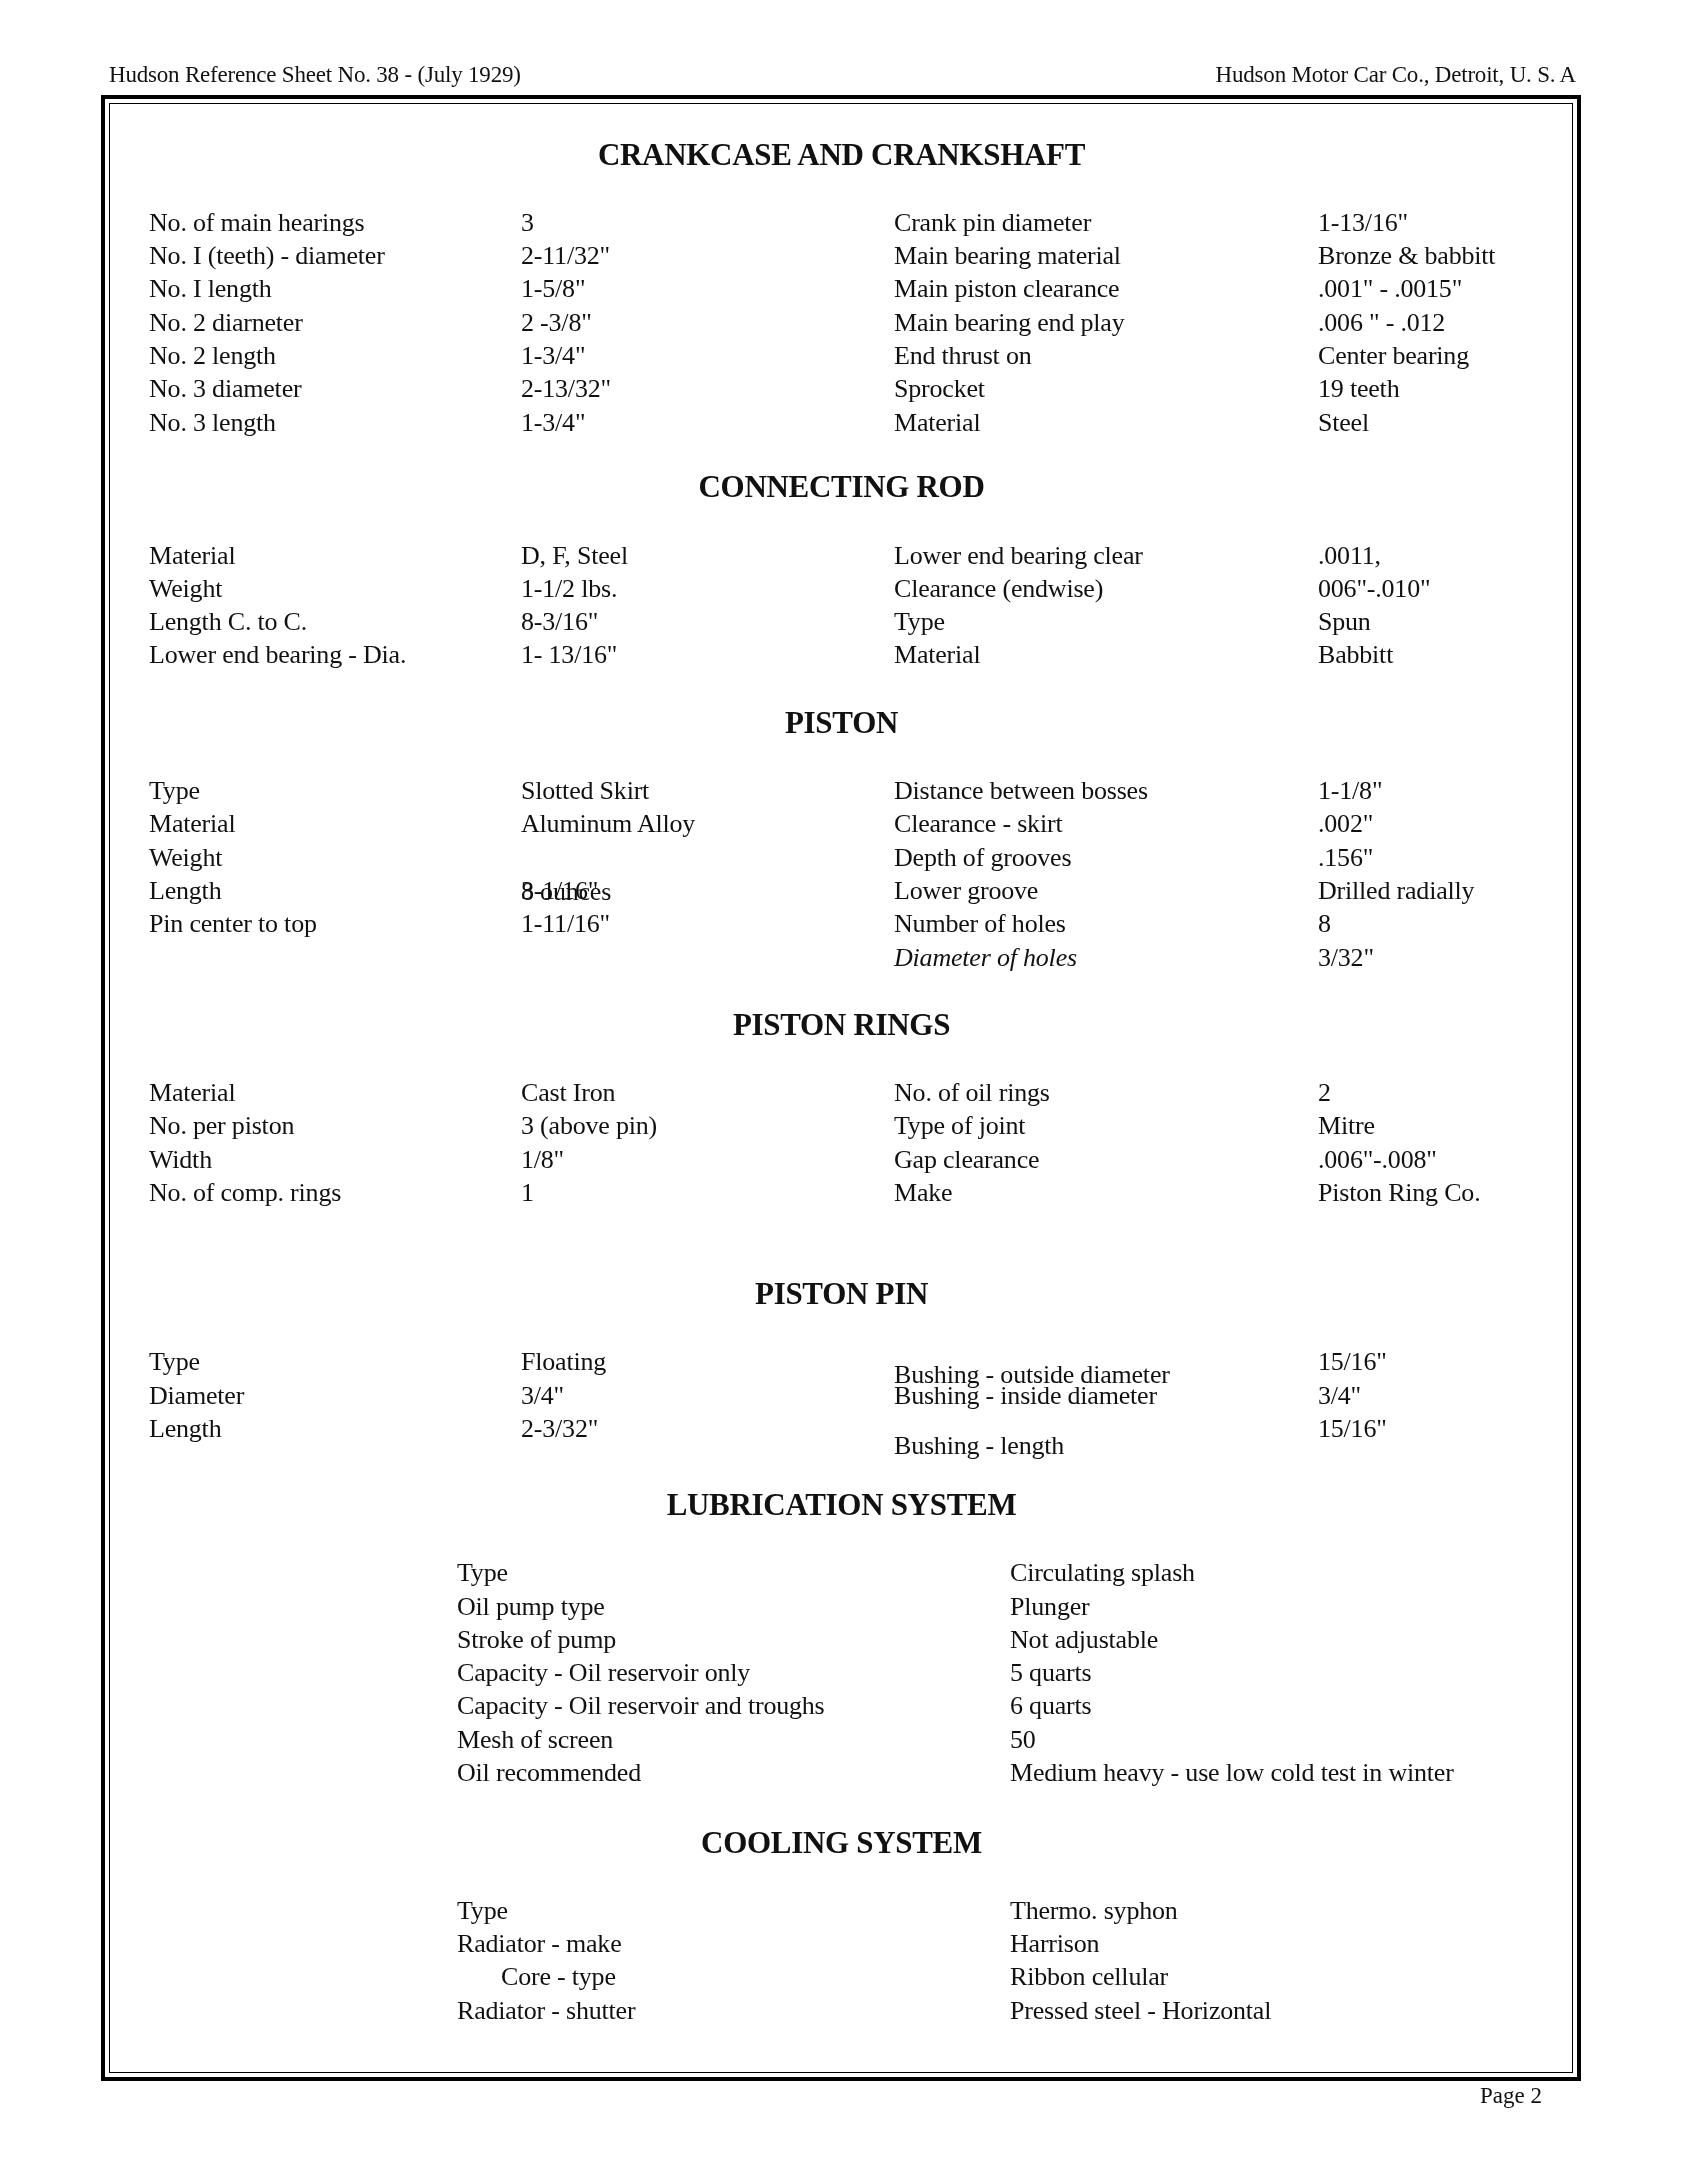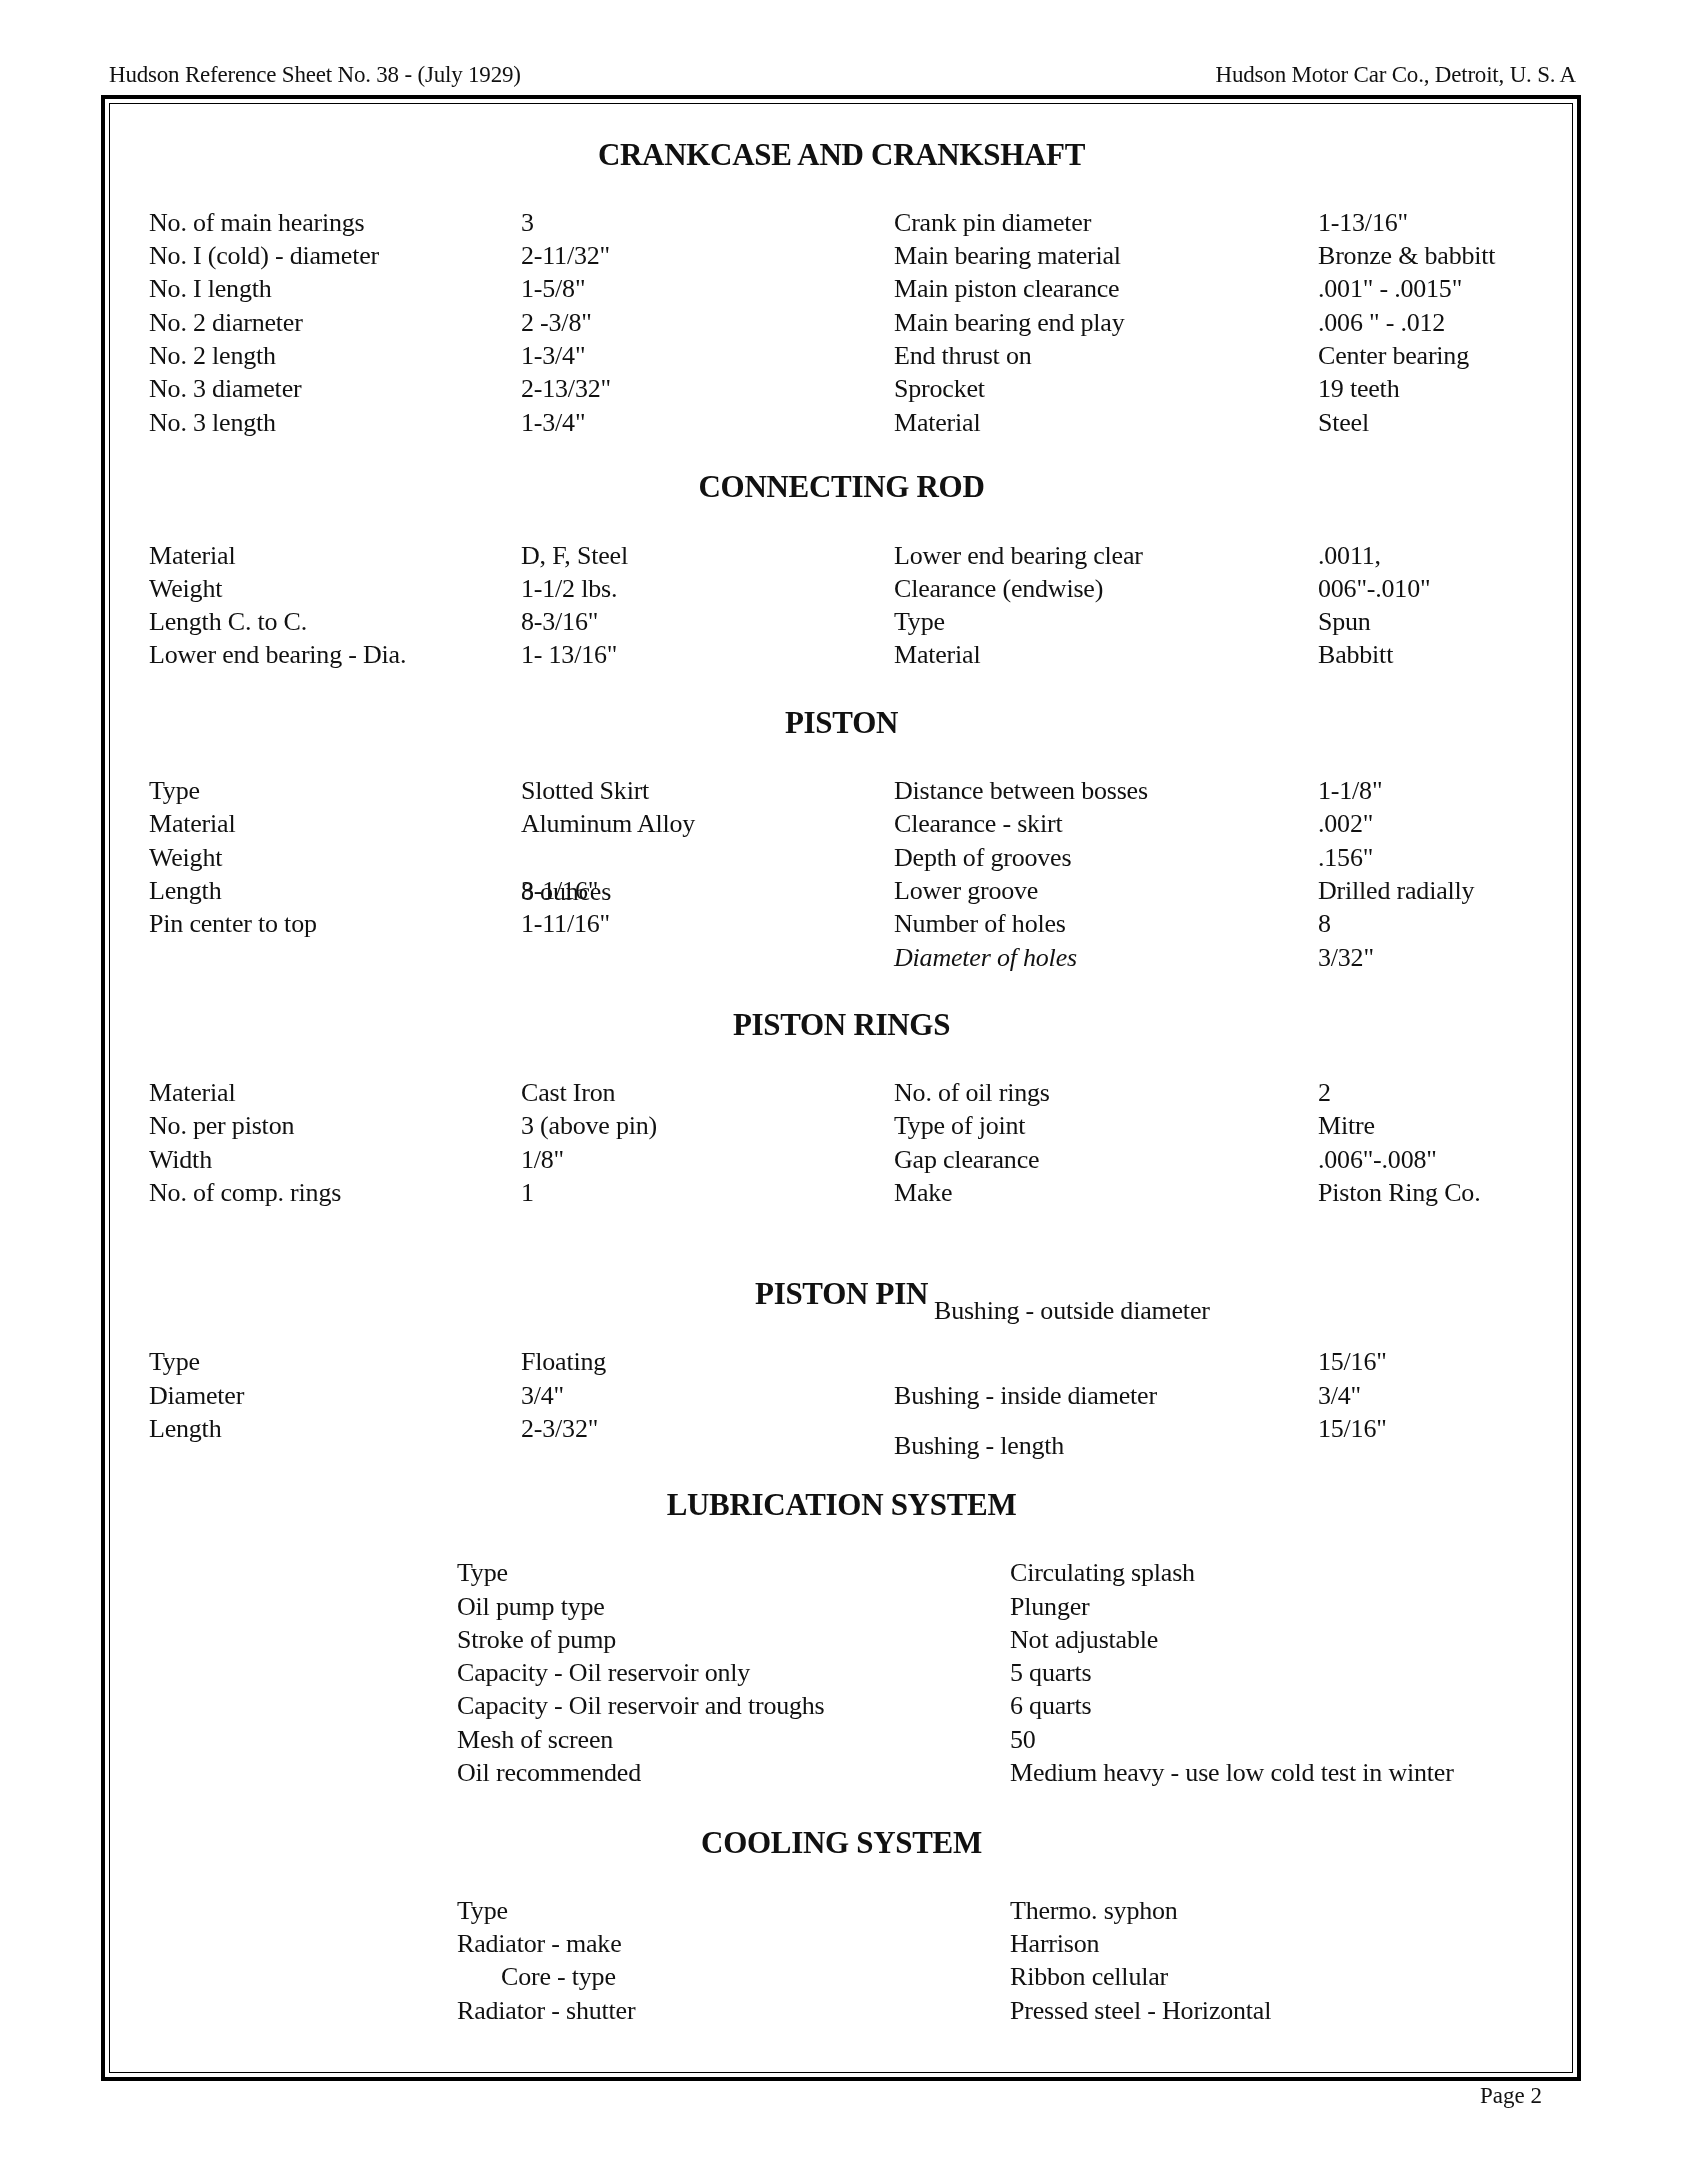--- a/index.html
+++ b/index.html
@@ -34,21 +34,21 @@
 <div class="running-head right">Hudson Motor Car Co., Detroit, U. S. A</div>
 
 <div class="frame">
     <div class="frame-inner"></div>
   </div>
 
 <div id="content">
     <div class="section-title" style="top: 137px;">CRANKCASE AND CRANKSHAFT</div>
     <div class="row" style="top: 206px; left: 149px;">No. of main hearings</div>
     <div class="row" style="top: 206px; left: 521px;">3</div>
-    <div class="row" style="top: 239px; left: 149px;">No. I (cold) - diameter</div>
+    <div class="row" style="top: 239px; left: 149px;">No. I (teeth) - diameter</div>
     <div class="row" style="top: 239px; left: 521px;">2-11/32"</div>
     <div class="row" style="top: 272px; left: 149px;">No. I length</div>
     <div class="row" style="top: 272px; left: 521px;">1-5/8"</div>
     <div class="row" style="top: 306px; left: 149px;">No. 2 diarneter</div>
     <div class="row" style="top: 306px; left: 521px;">2 -3/8"</div>
     <div class="row" style="top: 339px; left: 149px;">No. 2 length</div>
     <div class="row" style="top: 339px; left: 521px;">1-3/4"</div>
     <div class="row" style="top: 372px; left: 149px;">No. 3 diameter</div>
     <div class="row" style="top: 372px; left: 521px;">2-13/32"</div>
     <div class="row" style="top: 406px; left: 149px;">No. 3 length</div>
@@ -124,21 +124,21 @@
     <div class="row" style="top: 1143px; left: 1318px;">.006"-.008"</div>
     <div class="row" style="top: 1176px; left: 894px;">Make</div>
     <div class="row" style="top: 1176px; left: 1318px;">Piston Ring Co.</div>
     <div class="section-title" style="top: 1276px;">PISTON PIN</div>
     <div class="row" style="top: 1345px; left: 149px;">Type</div>
     <div class="row" style="top: 1345px; left: 521px;">Floating</div>
     <div class="row" style="top: 1379px; left: 149px;">Diameter</div>
     <div class="row" style="top: 1379px; left: 521px;">3/4"</div>
     <div class="row" style="top: 1412px; left: 149px;">Length</div>
     <div class="row" style="top: 1412px; left: 521px;">2-3/32"</div>
-    <div class="row" style="top: 1294px; left: 894px; margin-left: 40px;">Bushing - outside diameter</div>
+    <div class="row" style="top: 1358px; left: 894px;">Bushing - outside diameter</div>
     <div class="row" style="top: 1345px; left: 1318px;">15/16"</div>
     <div class="row" style="top: 1379px; left: 894px;">Bushing - inside diameter</div>
     <div class="row" style="top: 1379px; left: 1318px;">3/4"</div>
     <div class="row" style="top: 1412px; left: 894px; margin-top: 17px;">Bushing - length</div>
     <div class="row" style="top: 1412px; left: 1318px;">15/16"</div>
     <div class="section-title" style="top: 1487px;">LUBRICATION SYSTEM</div>
     <div class="row" style="top: 1556px; left: 457px;">Type</div>
     <div class="row" style="top: 1556px; left: 1010px;">Circulating splash</div>
     <div class="row" style="top: 1590px; left: 457px;">Oil pump type</div>
     <div class="row" style="top: 1590px; left: 1010px;">Plunger</div>

